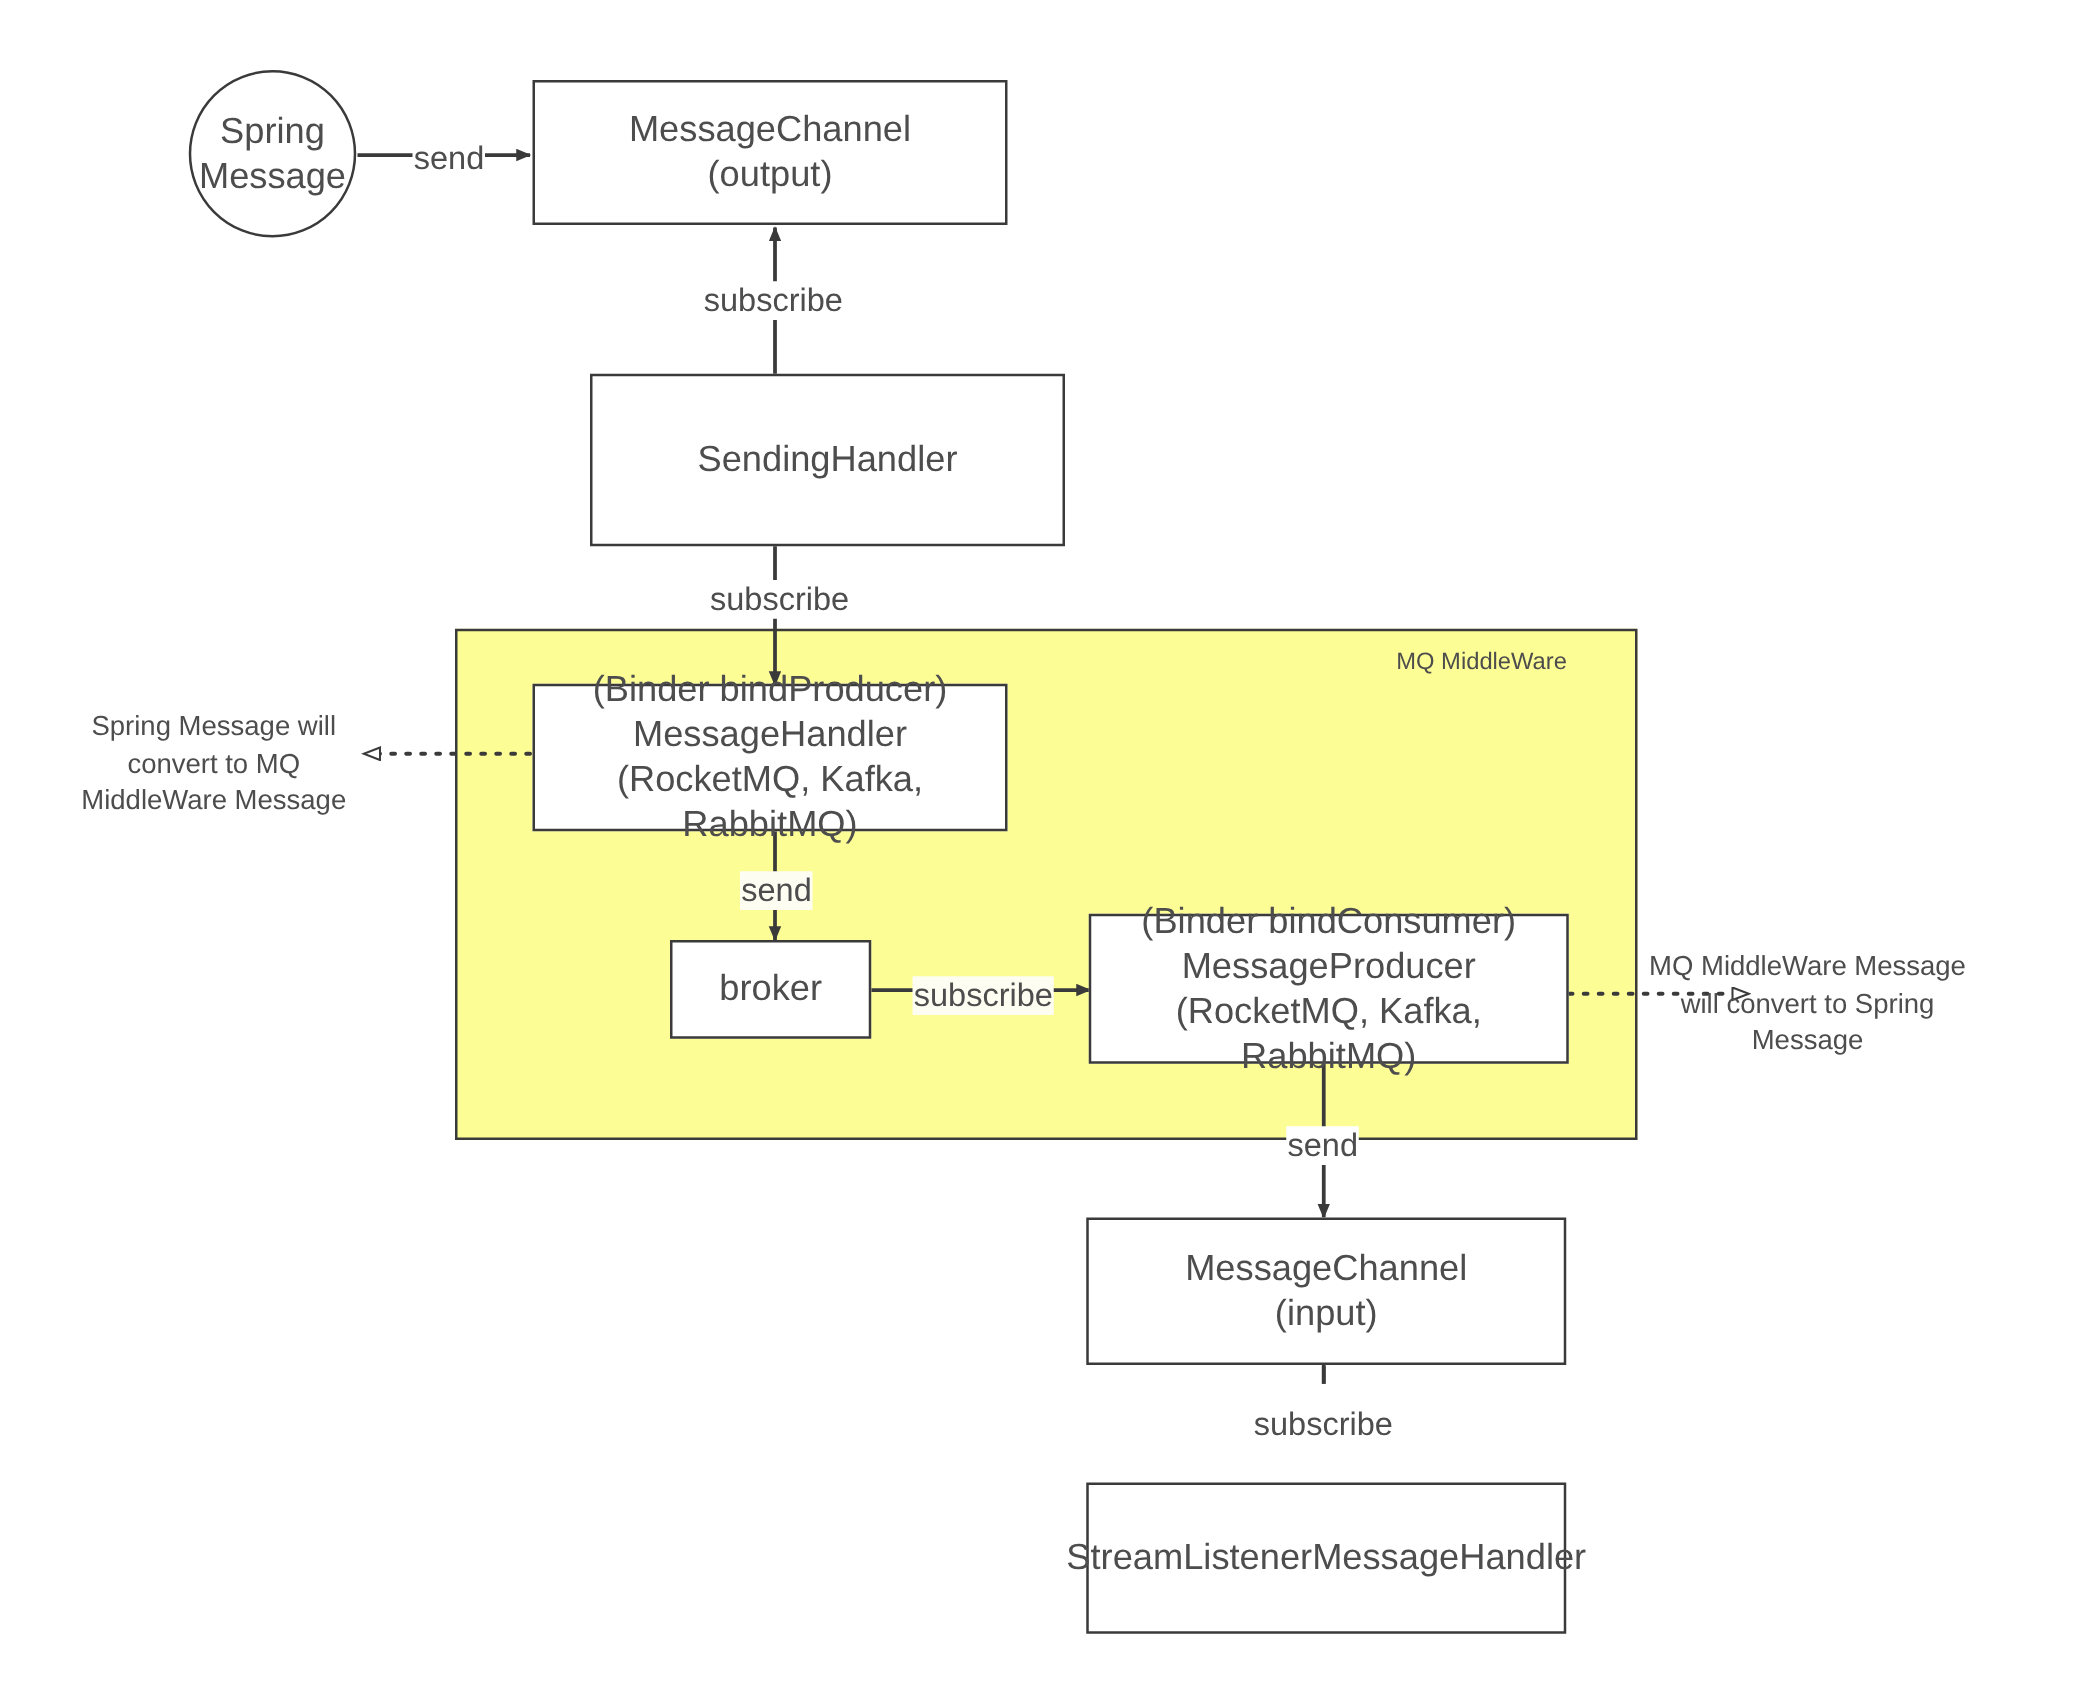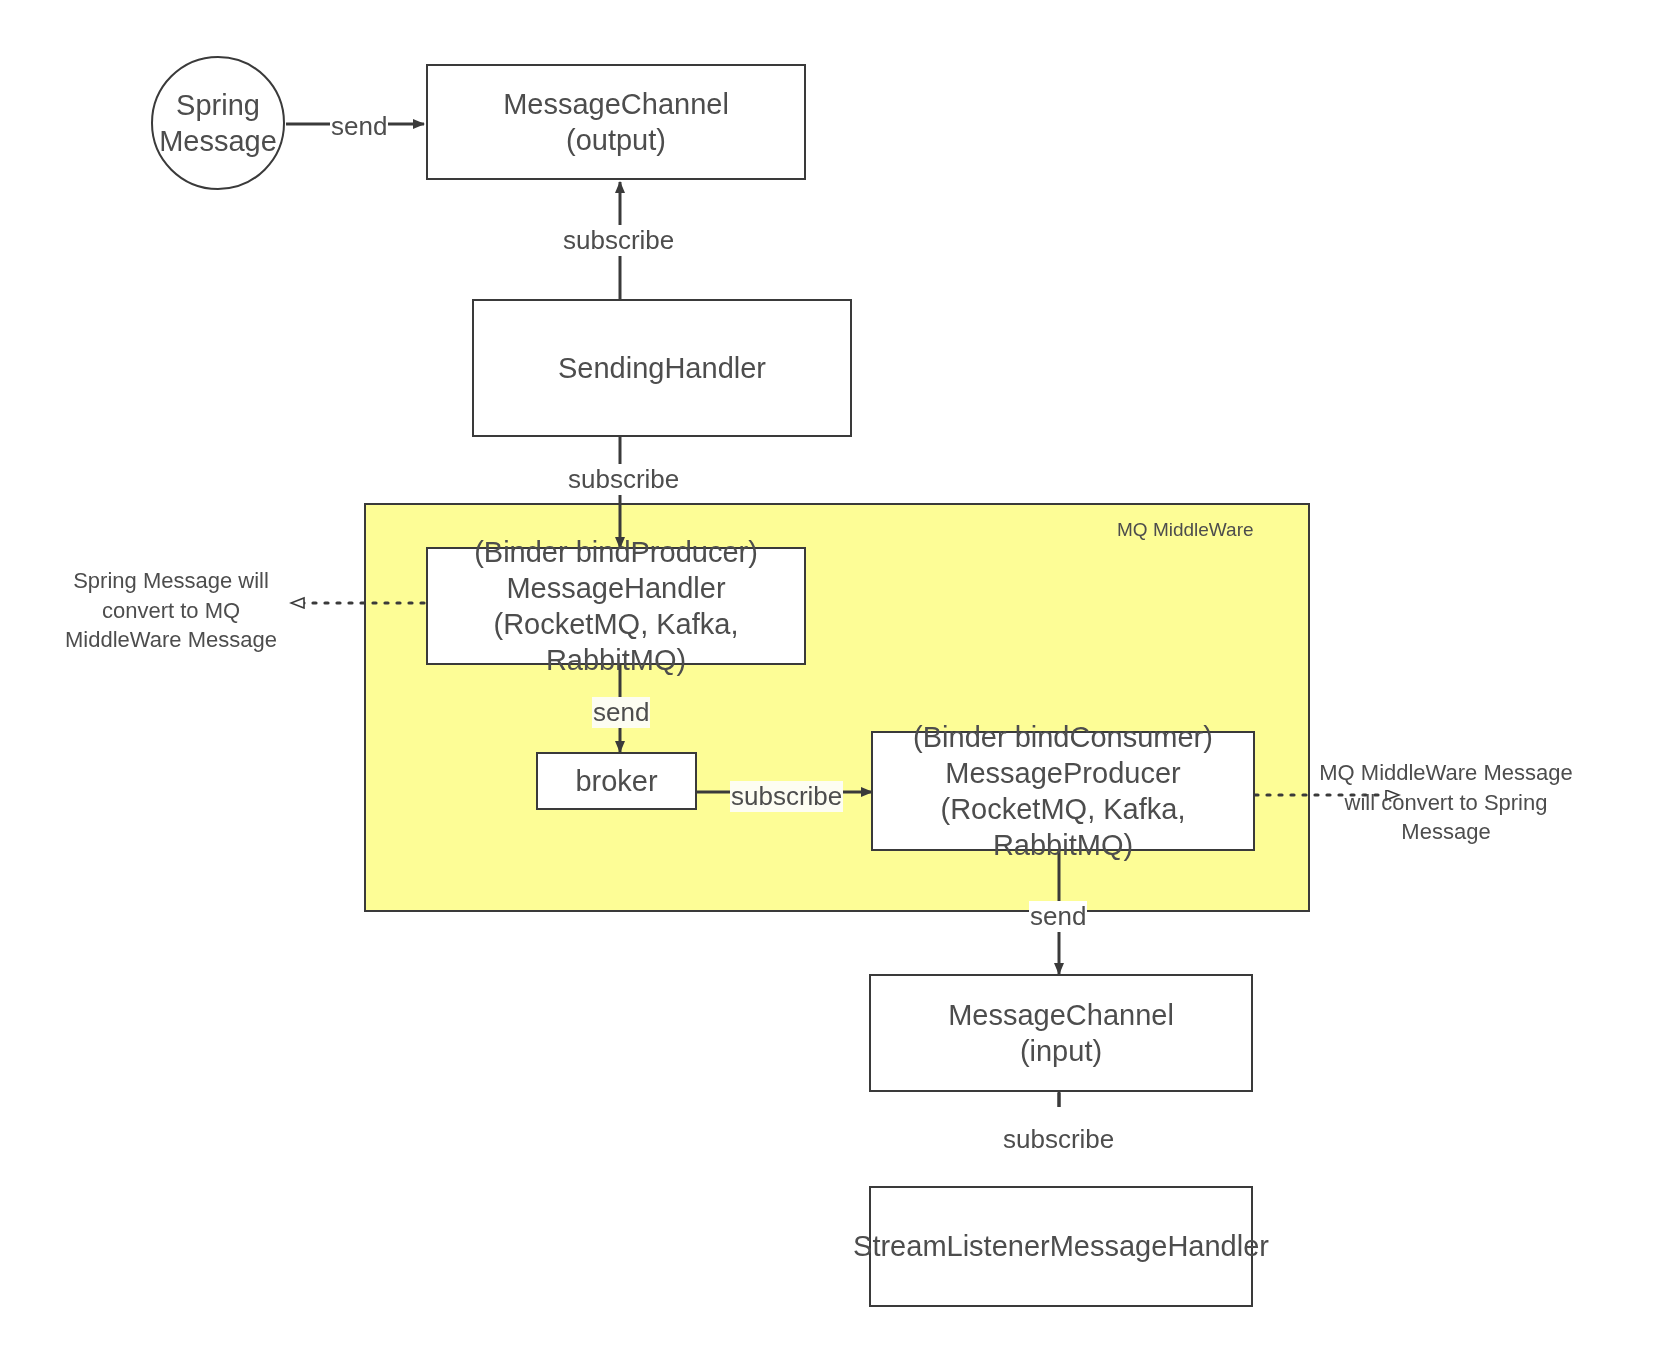--- a/index.html
+++ b/index.html
@@ -119,21 +119,21 @@
 
   <div class="node" style="left:426px; top:64px; width:380px; height:116px;">MessageChannel
 (output)</div>
 
   <div class="node" style="left:426px; top:299px; width:380px; height:138px;margin-left:46px;">SendingHandler</div>
 
   <div class="node" style="left:426px; top:547px; width:380px; height:118px;">(Binder bindProducer)
 MessageHandler
 (RocketMQ, Kafka, RabbitMQ)</div>
 
-  <div class="node" style="left:536px; top:752px; width:161px; height:58px;">broker</div>
+  <div class="node" style="left:536px; top:752px; width:161px; height:79px;">broker</div>
 
   <div class="node" style="left:871px; top:731px; width:384px; height:120px;">(Binder bindConsumer)
 MessageProducer
 (RocketMQ, Kafka, RabbitMQ)</div>
 
   <div class="node" style="left:869px; top:974px; width:384px; height:118px;">MessageChannel
 (input)</div>
 
   <div class="node" style="left:869px; top:1186px; width:384px; height:121px;">StreamListenerMessageHandler</div>
 

